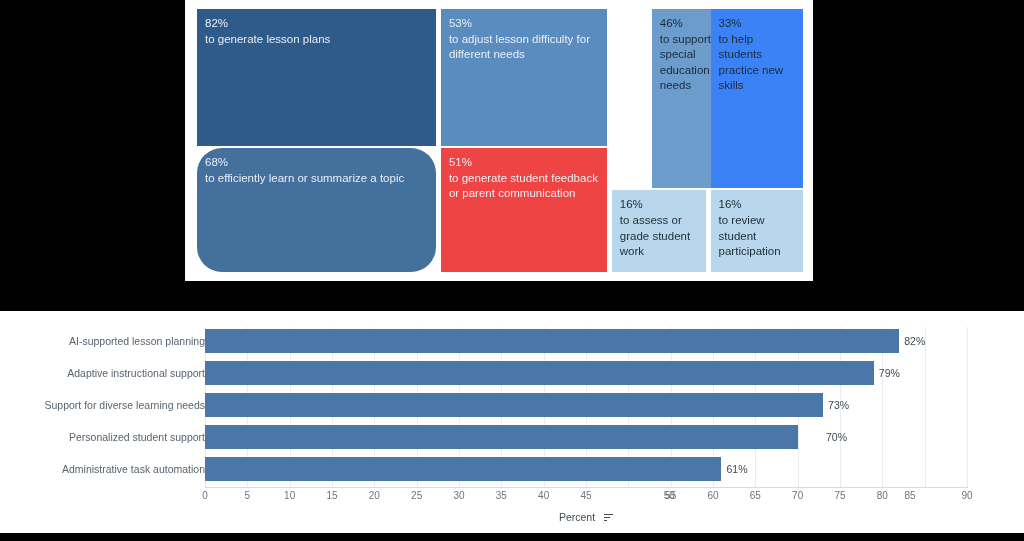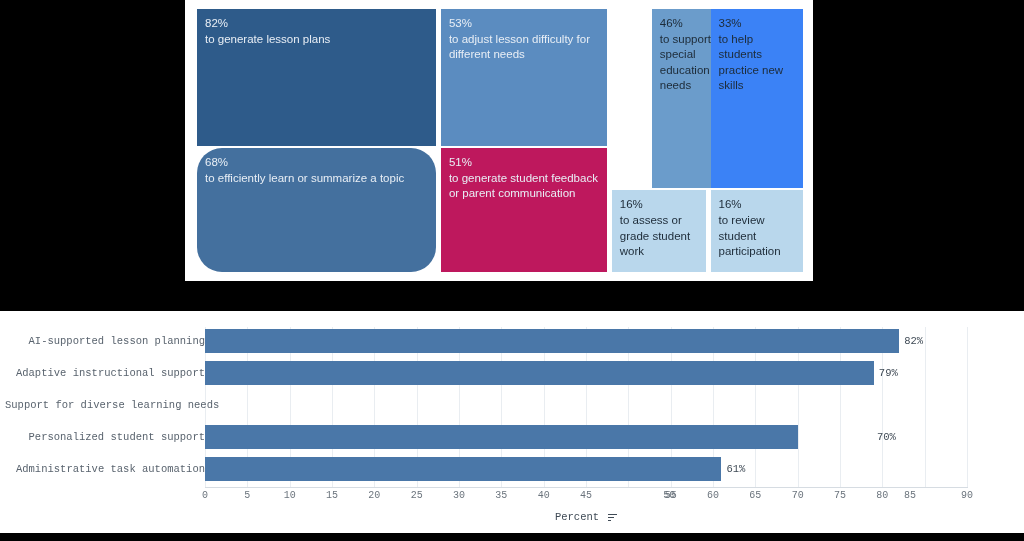--- a/index.html
+++ b/index.html
@@ -76,21 +76,20 @@
     width: 1024px;
     height: 222px;
     background: #ffffff;
   }
   .bar-plot-wrap {
     position: absolute;
     left: 0;
     top: 0;
     width: 1024px;
     height: 222px;
-    font-family: Liberation Mono, monospace;
   }
   .bar-rows {
     position: absolute;
     left: 0px;
     top: 16px;
     width: 1024px;
   }
   .bar-row {
     position: relative;
     height: 28px;
@@ -227,21 +226,21 @@
           <span class="tm-label">to generate lesson plans</span>
         </div>
         <div class="tm-cell tm-light-text" style="left: 0%; top: 52.9%; width: 39.45%; height: 47.1%; background: rgb(68, 112, 158); border-radius: 25px;">
           <span class="tm-pct">68%</span>
           <span class="tm-label">to efficiently learn or summarize a topic</span>
         </div>
         <div class="tm-cell tm-light-text" style="left: 40.25%; top: 0%; width: 27.35%; height: 52.05%; background: rgb(91, 140, 192);">
           <span class="tm-pct">53%</span>
           <span class="tm-label">to adjust lesson difficulty for different needs</span>
         </div>
-        <div class="tm-cell tm-light-text" style="left: 40.25%; top: 52.9%; width: 27.35%; height: 47.1%; background: #be185d;">
+        <div class="tm-cell tm-light-text" style="left: 40.25%; top: 52.9%; width: 27.35%; height: 47.1%; background: #ef4444;">
           <span class="tm-pct">51%</span>
           <span class="tm-label">to generate student feedback or parent communication</span>
         </div>
         <div class="tm-cell tm-dark-text" style="left: 68.45%; top: 0%; width: 15.55%; height: 68.05%; background: rgb(107, 156, 203); margin-left: 40px;">
           <span class="tm-pct">46%</span>
           <span class="tm-label">to support special education needs</span>
         </div>
         <div class="tm-cell tm-dark-text" style="left: 84.75%; top: 0%; width: 15.25%; height: 68.05%; background: #3b82f6;">
           <span class="tm-pct">33%</span>
           <span class="tm-label">to help students practice new skills</span>
@@ -294,26 +293,30 @@
           </div>
           <div class="bar-row">
             <div class="bar-cat-label">Adaptive instructional support</div>
             <div class="bar-track">
               <div class="bar-fill" style="width: 668.867px; background: rgb(74, 119, 168);"></div>
               <div class="bar-value" style="left: 668.867px;">79%</div>
             </div>
           </div>
           <div class="bar-row">
             <div class="bar-cat-label">Support for diverse learning needs</div>
+            <div class="bar-track">
+              <div class="bar-fill" style="width: 618.067px; background: rgb(74, 119, 168);"></div>
+              <div class="bar-value" style="left: 618.067px;">73%</div>
+            </div>
           </div>
           <div class="bar-row">
             <div class="bar-cat-label">Personalized student support</div>
             <div class="bar-track">
               <div class="bar-fill" style="width: 592.667px; background: rgb(74, 119, 168);"></div>
-              <div class="bar-value" style="left: 628px; padding-left: 44px;">70%</div>
+              <div class="bar-value" style="left: 577px; padding-left: 44px;">70%</div>
             </div>
           </div>
           <div class="bar-row">
             <div class="bar-cat-label">Administrative task automation</div>
             <div class="bar-track">
               <div class="bar-fill" style="width: 516.467px; background: rgb(74, 119, 168);"></div>
               <div class="bar-value" style="left: 516.467px;">61%</div>
             </div>
           </div>
         </div>

